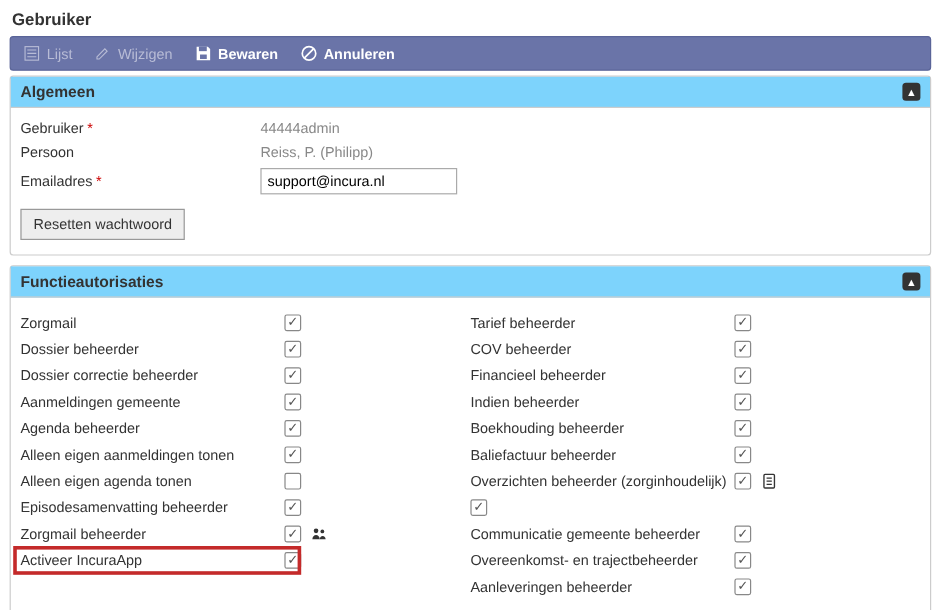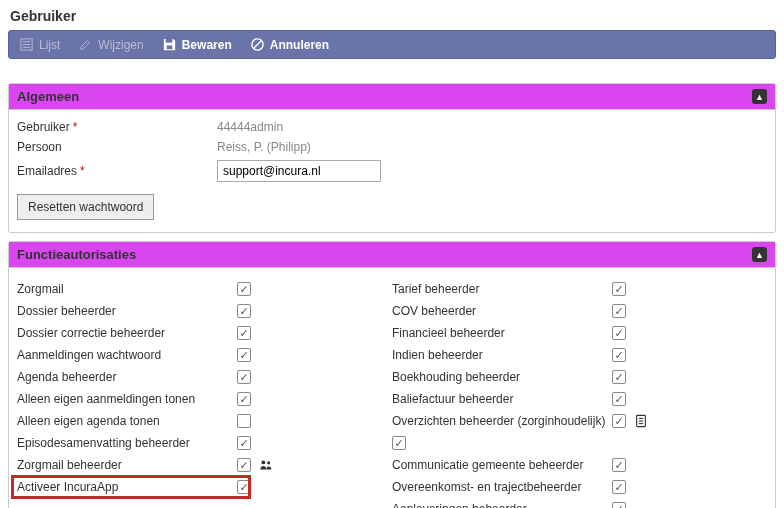--- a/index.html
+++ b/index.html
@@ -19,42 +19,42 @@
     margin: 0 0 6px 2px;
   }
   .toolbar {
     background: #6a74a8;
     border: 1px solid #5a6498;
     border-radius: 3px;
     padding: 4px 6px;
     display: flex;
     align-items: center;
     gap: 10px;
-    margin-bottom: 24px;
+    margin-bottom: 4px;
   }
   .toolbar-btn {
     display: inline-flex;
     align-items: center;
     gap: 5px;
     color: #d6d9ec;
     font-size: 12px;
     cursor: pointer;
     padding: 2px 4px;
   }
   .toolbar-btn.active { color: #fff; font-weight: bold; }
   .toolbar-btn.disabled { color: #b8bcd6; }
   .toolbar-icon { display: inline-block; width: 15px; height: 15px; }
   .panel {
     border: 1px solid #ccc;
     border-radius: 3px;
     margin-bottom: 8px;
     background: #fff;
   }
   .panel-header {
-    background: #d946ef;
+    background: #7dd3fc;
     border-bottom: 1px solid #ccc;
     padding: 5px 8px;
     font-weight: bold;
     font-size: 13px;
     color: #333;
     display: flex;
     justify-content: space-between;
     align-items: center;
   }
   .collapse-icon {
@@ -204,21 +204,21 @@
           </div>
           <div class="auth-row">
             <div class="auth-label">Dossier beheerder</div>
             <span class="chk checked"></span>
           </div>
           <div class="auth-row">
             <div class="auth-label">Dossier correctie beheerder</div>
             <span class="chk checked"></span>
           </div>
           <div class="auth-row">
-            <div class="auth-label">Aanmeldingen wachtwoord</div>
+            <div class="auth-label">Aanmeldingen gemeente</div>
             <span class="chk checked"></span>
           </div>
           <div class="auth-row">
             <div class="auth-label">Agenda beheerder</div>
             <span class="chk checked"></span>
           </div>
           <div class="auth-row">
             <div class="auth-label">Alleen eigen aanmeldingen tonen</div>
             <span class="chk checked"></span>
           </div>

